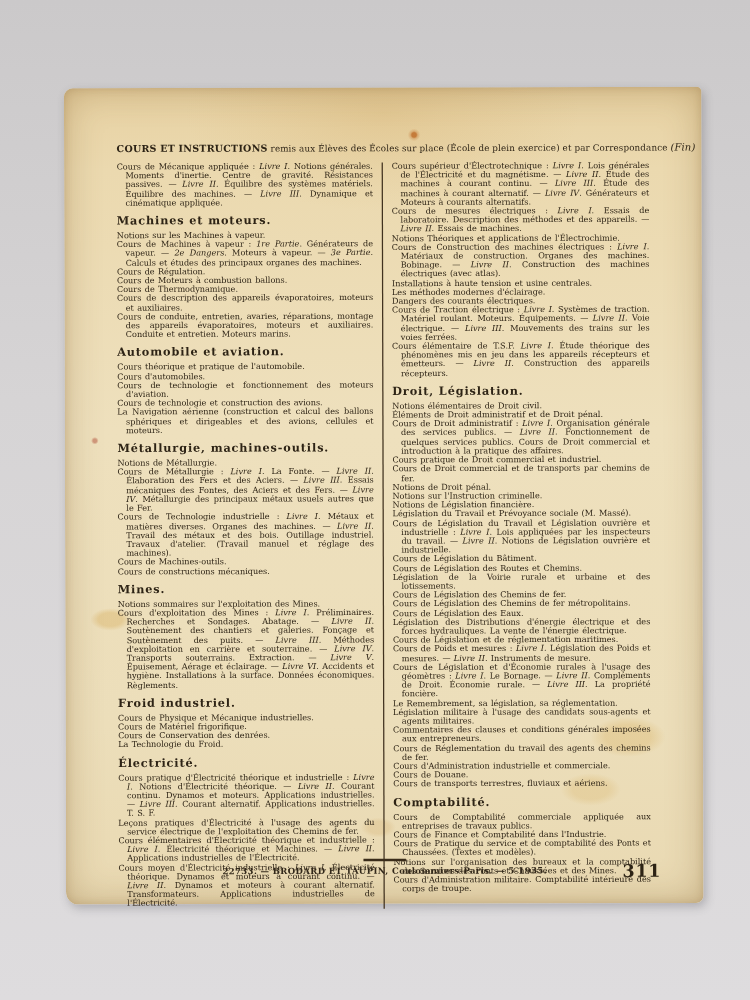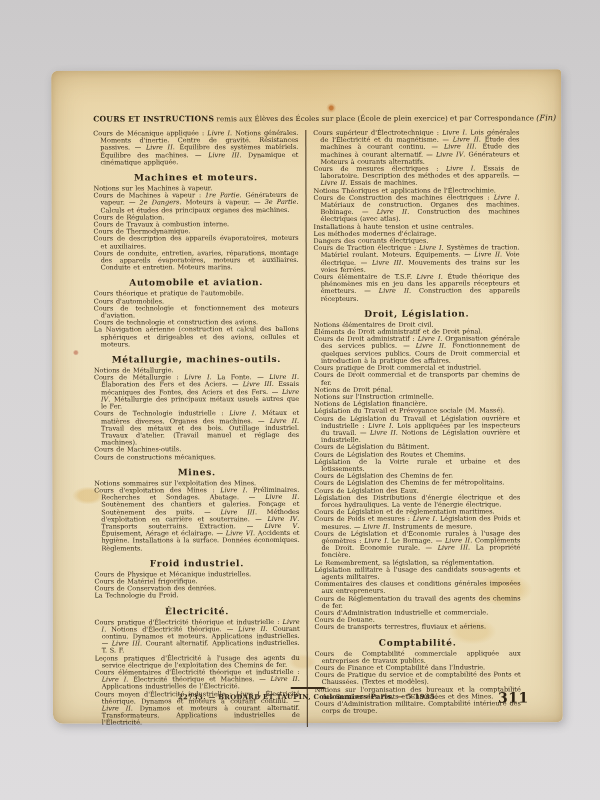--- a/index.html
+++ b/index.html
@@ -32,21 +32,21 @@
     text-align:center;font-size:7px;line-height:9px;margin:0 0 6px 0;
     white-space:nowrap;letter-spacing:.1px;
   }
   .doc-title .t-bold{font-weight:bold;font-size:7.6px;letter-spacing:.2px;}
   .doc-title .t-fin{font-style:italic;font-size:8px;}
   .cols{display:flex;align-items:flex-start;}
   .col{width:50%;box-sizing:border-box;}
   .col-left{padding-right:7px;border-right:1px solid #41321f;}
   .col-right{padding-left:7px;}
   .sec-heading{
-    text-align:center;font-weight:bold;font-size:9px;line-height:10px;
+    text-align:left;font-weight:bold;font-size:9px;line-height:10px;
     letter-spacing:.7px;margin:6px 0 3px 0;
   }
   .entry{
     font-size:6.5px;line-height:7.2px;margin:0;
     text-align:justify;text-indent:-7px;padding-left:7px;
     word-spacing:.6px;
   }
   .entry i{}
   .footer{position:absolute;left:42px;bottom:14px;width:426px;height:22px;}
   .footer-rule{position:absolute;left:50%;top:0;width:34px;height:2px;margin-left:-17px;background:#3a2c1a;}
@@ -65,21 +65,21 @@
 <div class="page">
   <div class="text-block">
     <p class="doc-title"><span class="t-bold">COURS ET INSTRUCTIONS</span><span> remis aux Élèves des Écoles sur place (École de plein exercice) et par Correspondance </span><span class="t-fin">(Fin)</span></p>
     <div class="cols">
       <div class="col col-left">
           <p class="entry">Cours de Mécanique appliquée : <i>Livre I</i>. Notions générales. Moments d'inertie. Centre de gravité. Résistances passives. — <i>Livre II</i>. Équilibre des systèmes matériels. Équilibre des machines. — <i>Livre III</i>. Dynamique et cinématique appliquée.</p>
           <div class="sec-heading">Machines et moteurs.</div>
           <p class="entry">Notions sur les Machines à vapeur.</p>
           <p class="entry">Cours de Machines à vapeur : <i>1re Partie</i>. Générateurs de vapeur. — <i>2e Dangers</i>. Moteurs à vapeur. — <i>3e Partie</i>. Calculs et études des principaux organes des machines.</p>
           <p class="entry">Cours de Régulation.</p>
-          <p class="entry">Cours de Travaux à combustion interne.</p>
+          <p class="entry">Cours de Moteurs à combustion ballons.</p>
           <p class="entry">Cours de Thermodynamique.</p>
           <p class="entry">Cours de description des appareils évaporatoires, moteurs et auxiliaires.</p>
           <p class="entry">Cours de conduite, entretien, avaries, réparations, montage des appareils évaporatoires, moteurs et auxiliaires. Conduite et entretien. Moteurs marins.</p>
           <div class="sec-heading">Automobile et aviation.</div>
           <p class="entry">Cours théorique et pratique de l'automobile.</p>
           <p class="entry">Cours d'automobiles.</p>
           <p class="entry">Cours de technologie et fonctionnement des moteurs d'aviation.</p>
           <p class="entry">Cours de technologie et construction des avions.</p>
           <p class="entry">La Navigation aérienne (construction et calcul des ballons sphériques et dirigeables et des avions, cellules et moteurs.</p>
           <div class="sec-heading">Métallurgie, machines-outils.</div>

